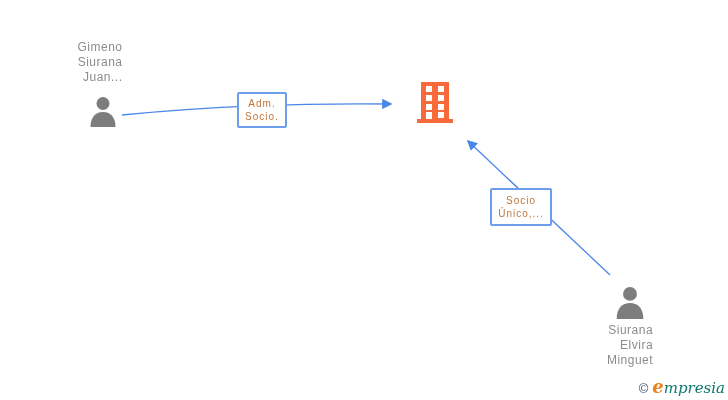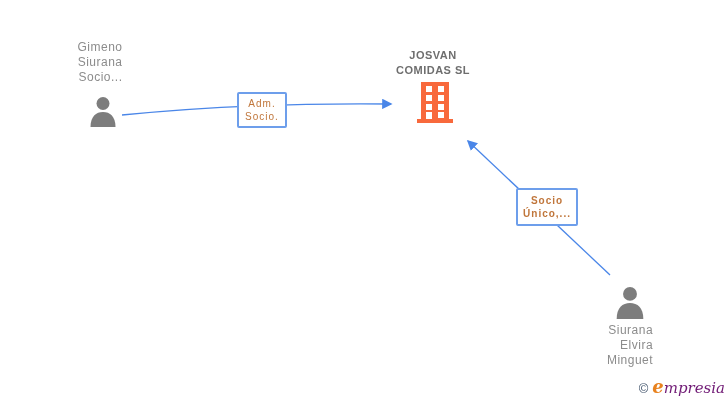--- a/index.html
+++ b/index.html
@@ -83,21 +83,21 @@
     margin-right: 4px;
   }
   .logo .brand-e {
     color: #e8821e;
     font-family: "DejaVu Serif", serif;
     font-style: italic;
     font-size: 18px;
     font-weight: bold;
   }
   .logo .brand-rest {
-    color: #701a75;
+    color: #0f766e;
     font-family: "DejaVu Serif", serif;
     font-style: italic;
     font-size: 15px;
   }
 </style>
 </head>
 <body>
 
 <div class="canvas">
 
@@ -107,50 +107,46 @@
         <path d="M0,0 L10,5 L0,10 z" fill="#4a86e8"></path>
       </marker>
     </defs>
     <path class="edge-line" d="M122,115 C200,107 290,103 391,104" marker-end="url(#arrowhead)"></path>
     <path class="edge-line" d="M610,275 L468,141" marker-end="url(#arrowhead)"></path>
   </svg>
 
   <div class="person-label" style="left:100px; top:40px;">
     <div>Gimeno</div>
     <div>Siurana</div>
-    <div>Socio...</div>
+    <div>Juan...</div>
   </div>
   <svg class="node-icon" style="left:89px; top:97px;" width="28" height="30" viewBox="0 0 28 30">
     <circle cx="14" cy="6.5" r="6.5" fill="#7d7d7d"></circle>
     <path d="M1.5,30 C1.5,19.5 7,15 14,15 C21,15 26.5,19.5 26.5,30 Z" fill="#7d7d7d"></path>
   </svg>
 
   <div class="edge-box" style="left:237px; top:92px; width:46px; height:32px;">
     <div>Adm.</div>
     <div>Socio.</div>
   </div>
 
-  <div class="company-title" style="left:433px; top:48px;">
-    <div>JOSVAN</div>
-    <div>COMIDAS SL</div>
-  </div>
   <svg class="node-icon" style="left:417px; top:82px;" width="36" height="41" viewBox="0 0 36 41">
     <rect x="4" y="0" width="28" height="38" fill="#f8693c"></rect>
     <rect x="0" y="37" width="36" height="4" fill="#f8693c"></rect>
     <rect x="9" y="4" width="6" height="6" fill="#ffffff"></rect>
     <rect x="21" y="4" width="6" height="6" fill="#ffffff"></rect>
     <rect x="9" y="13" width="6" height="6" fill="#ffffff"></rect>
     <rect x="21" y="13" width="6" height="6" fill="#ffffff"></rect>
     <rect x="9" y="22" width="6" height="6" fill="#ffffff"></rect>
     <rect x="21" y="22" width="6" height="6" fill="#ffffff"></rect>
     <rect x="9" y="30" width="6" height="7" fill="#ffffff"></rect>
     <rect x="21" y="30" width="6" height="6" fill="#ffffff"></rect>
   </svg>
 
-  <div class="edge-box" style="left:516px; top:188px; width:58px; height:34px;font-weight:bold;">
+  <div class="edge-box" style="left:490px; top:188px; width:58px; height:34px;">
     <div>Socio</div>
     <div>Único,...</div>
   </div>
 
   <svg class="node-icon" style="left:615px; top:287px;" width="30" height="32" viewBox="0 0 28 30">
     <circle cx="14" cy="6.5" r="6.5" fill="#7d7d7d"></circle>
     <path d="M1.5,30 C1.5,19.5 7,15 14,15 C21,15 26.5,19.5 26.5,30 Z" fill="#7d7d7d"></path>
   </svg>
   <div class="person-label" style="left:630px; top:323px;">
     <div>Siurana</div>

